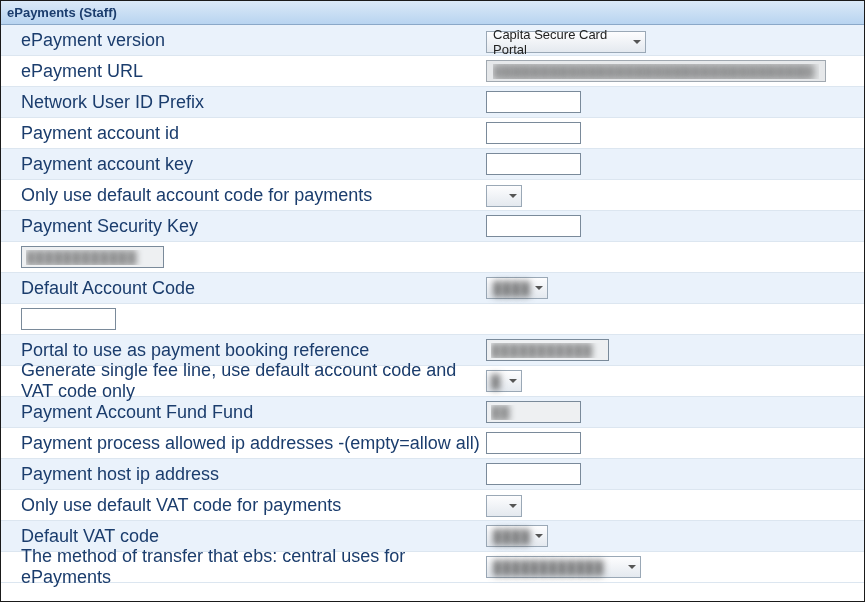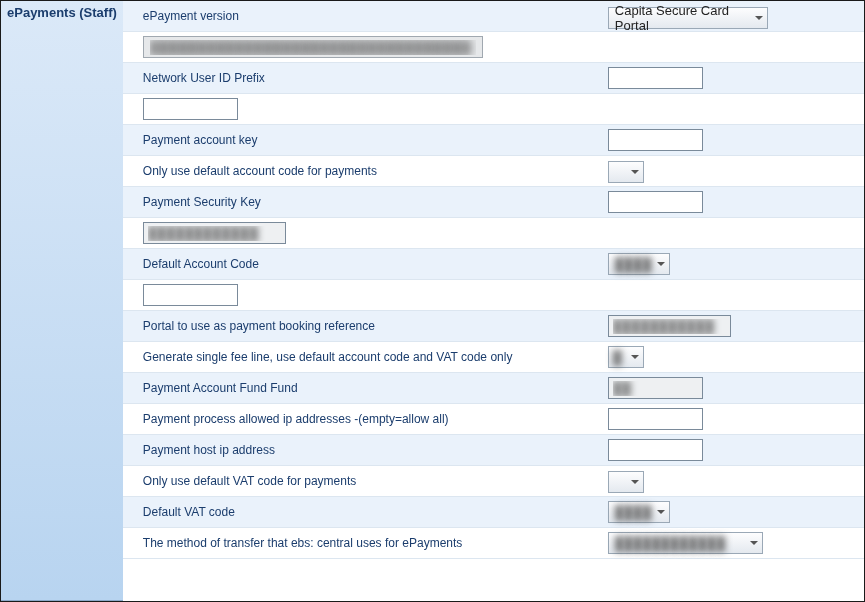--- a/index.html
+++ b/index.html
@@ -9,21 +9,21 @@
     font-family: "Segoe UI", Tahoma, sans-serif;
     font-size: 13px;
     background: #fff;
   }
   .panel {
     width: 865px;
     height: 602px;
     border: 1px solid #1a1a1a;
     background: #fff;
     display: flex;
-    flex-direction: row;
+    flex-direction: column;
   }
   .panel-header {
     background: linear-gradient(to bottom, #dbe9f8 0%, #b8d4f0 100%);
     border-bottom: 1px solid #8aa8c8;
     padding: 4px 6px;
     font-weight: bold;
     color: #1b3d6d;
     font-size: 13px;
   }
   .rows {
@@ -35,21 +35,21 @@
     align-items: center;
     height: 31px;
     border-bottom: 1px solid #dce6f0;
     padding: 0 20px;
   }
   .row:nth-child(odd) { background: #eaf2fb; }
   .row:nth-child(even) { background: #ffffff; }
   .label {
     flex: 0 0 465px;
     color: #1b3d6d;
-    font-size: 12px;
+    font-size: 18px;
   }
   .control { flex: 1; }
   .text-input {
     width: 95px;
     height: 22px;
     border: 1px solid #7a8a9a;
     background: #fff;
     padding: 0 4px;
     font-family: inherit;
     font-size: 13px;
@@ -110,27 +110,29 @@
   <div class="panel-header">ePayments (Staff)</div>
   <div class="rows">
       <div class="row">
         <div class="label">ePayment version</div>
         <div class="control"><div class="select xl">
             <span class="sel-text">Capita Secure Card Portal</span>
             <span class="caret"></span>
           </div></div>
       </div>
       <div class="row">
+        <div class="label">ePayment URL</div>
         <div class="control"><input class="wide-input" value="██████████████████████████████████" style=""></div>
       </div>
       <div class="row">
         <div class="label">Network User ID Prefix</div>
         <div class="control"><input class="text-input" style=""></div>
       </div>
       <div class="row">
+        <div class="label">Payment account id</div>
         <div class="control"><input class="text-input" style=""></div>
       </div>
       <div class="row">
         <div class="label">Payment account key</div>
         <div class="control"><input class="text-input" style=""></div>
       </div>
       <div class="row">
         <div class="label">Only use default account code for payments</div>
         <div class="control"><div class="select small">
             <span class="sel-text"></span>

